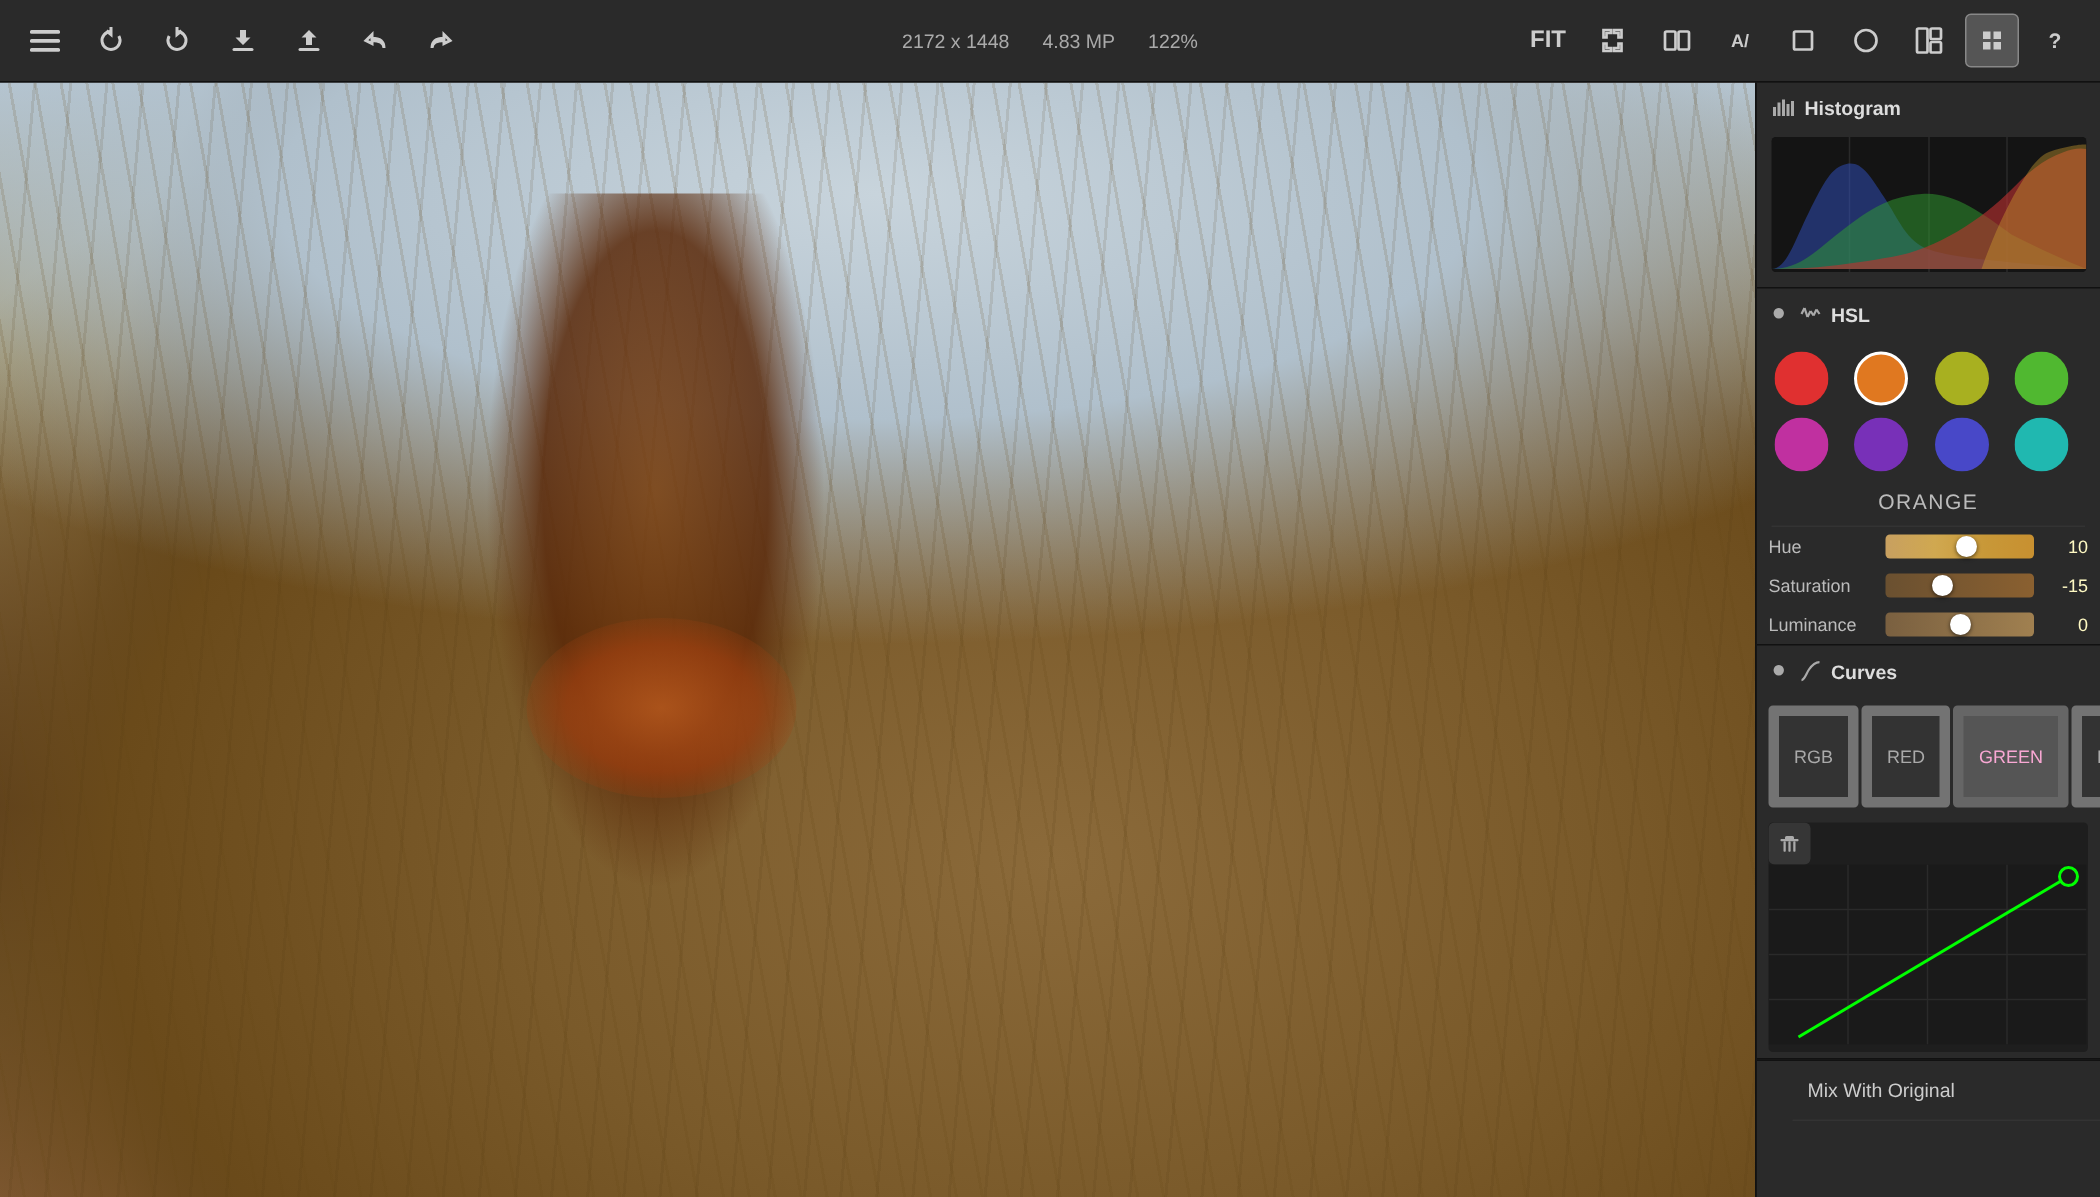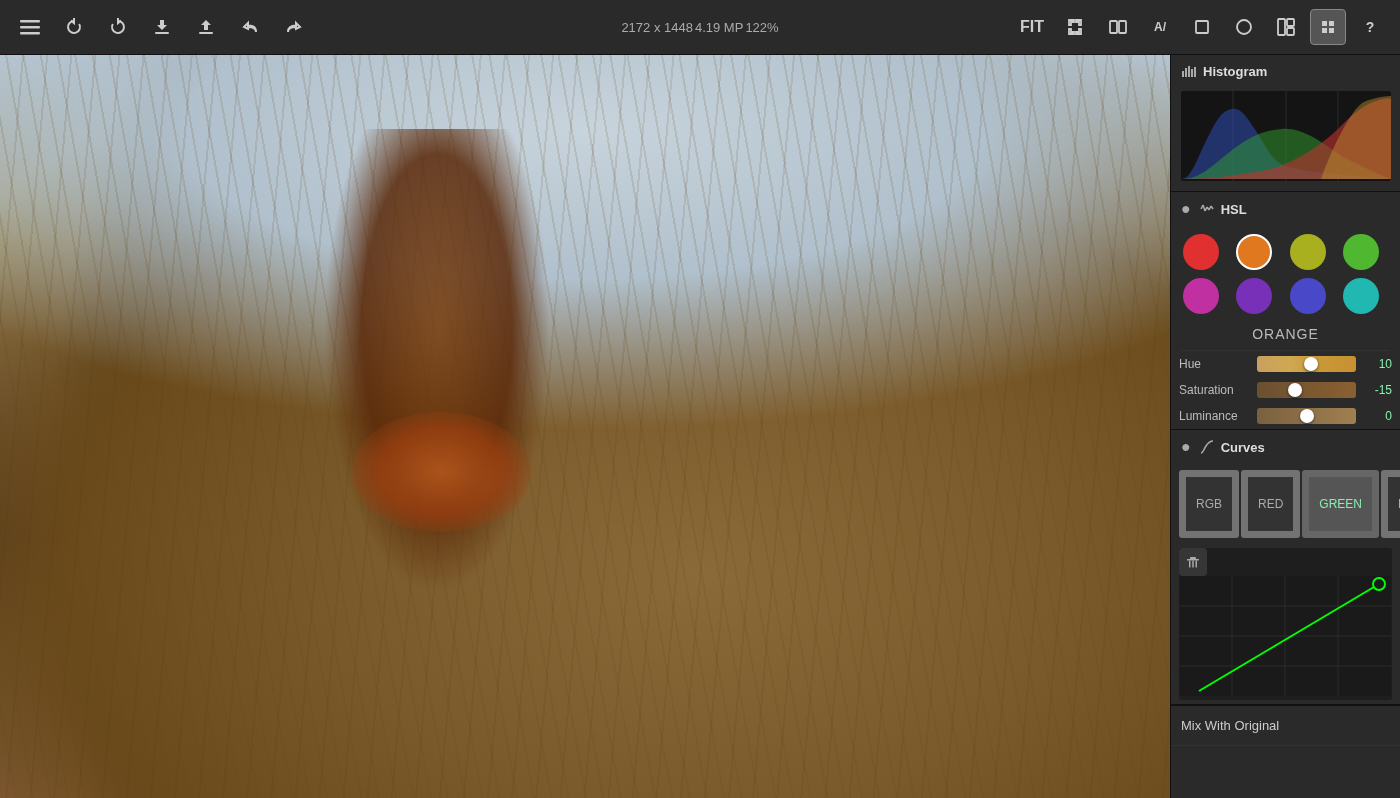--- a/index.html
+++ b/index.html
@@ -26,21 +26,21 @@
     }
     .toolbar-left {
       display: flex;
       align-items: center;
       gap: 8px;
       flex: 1;
     }
     .toolbar-center {
       display: flex;
       align-items: center;
-      gap: 2px;
+      gap: 22px;
       font-size: 13px;
       color: #aaa;
       flex: 1;
       justify-content: center;
     }
     .toolbar-right {
       display: flex;
       align-items: center;
       gap: 6px;
       flex: 1;
@@ -236,21 +236,21 @@
     }
     .slider-track {
       flex: 1;
       height: 16px;
       border-radius: 3px;
       position: relative;
       cursor: pointer;
     }
     .slider-value {
       font-size: 12px;
-      color: #86efac;
+      color: #fef9c3;
       width: 30px;
       text-align: right;
       flex-shrink: 0;
     }
     .hue-track {
       background: linear-gradient(to right, #c8a060, #d0a850, #c89838, #c89030);
     }
     .sat-track {
       background: linear-gradient(to right, #6a5030, #8a6030);
     }
@@ -279,21 +279,21 @@
       font-size: 12px;
       background: #333;
       border: 7px solid #737373;
       color: #aaa;
       cursor: pointer;
       border-radius: 3px;
       margin-right: 2px;
     }
     .curve-tab.active {
       background: #555;
-      color: #86efac;
+      color: #f9a8d4;
       border-color: #666;
     }
 
     .curves-canvas-wrap {
       position: relative;
       margin: 4px 8px;
       background: #1e1e1e;
       border-radius: 3px;
       overflow: hidden;
     }
@@ -319,20 +319,21 @@
     }
     .bottom-btn {
       padding: 12px 10px;
       font-size: 13px;
       color: #ccc;
       background: transparent;
       border: none;
       border-bottom: 1px solid #333;
       text-align: left;
       cursor: pointer;
+      margin-left: 24px;
     }
 
     
     .hsl-separator {
       height: 1px;
       background: #333;
       margin: 0 10px;
     }
   </style>
 </head>
@@ -378,21 +379,21 @@
     </button>
     <button class="tb-btn" title="Redo">
       <svg viewBox="0 0 20 20" fill="none" stroke="#ccc" stroke-width="2">
           <path d="M16 10l-4-4v2.5C6 8.5 4 11 4 15c0-3 2-5 8-5V12l4-2z"></path>
         </svg>
     </button>
   </div>
 
   <div class="toolbar-center">
     <span>2172 x 1448</span>
-    <span>4.19 MP</span>
+    <span>4.83 MP</span>
     <span>122%</span>
   </div>
 
   <div class="toolbar-right">
     <button class="tb-btn" style="font-size:16px;font-weight:700;color:#ccc;width:auto;padding:0 8px;">FIT</button>
     <button class="tb-btn">
       <svg viewBox="0 0 20 20" fill="none" stroke="#ccc" stroke-width="1.8">
           <path d="M3 3h5v2H5v3H3V3zm12 0h-5v2h3v3h2V3zM3 17h5v-2H5v-3H3v5zm12 0h-5v-2h3v-3h2v5z"></path>
         </svg>
     </button>

